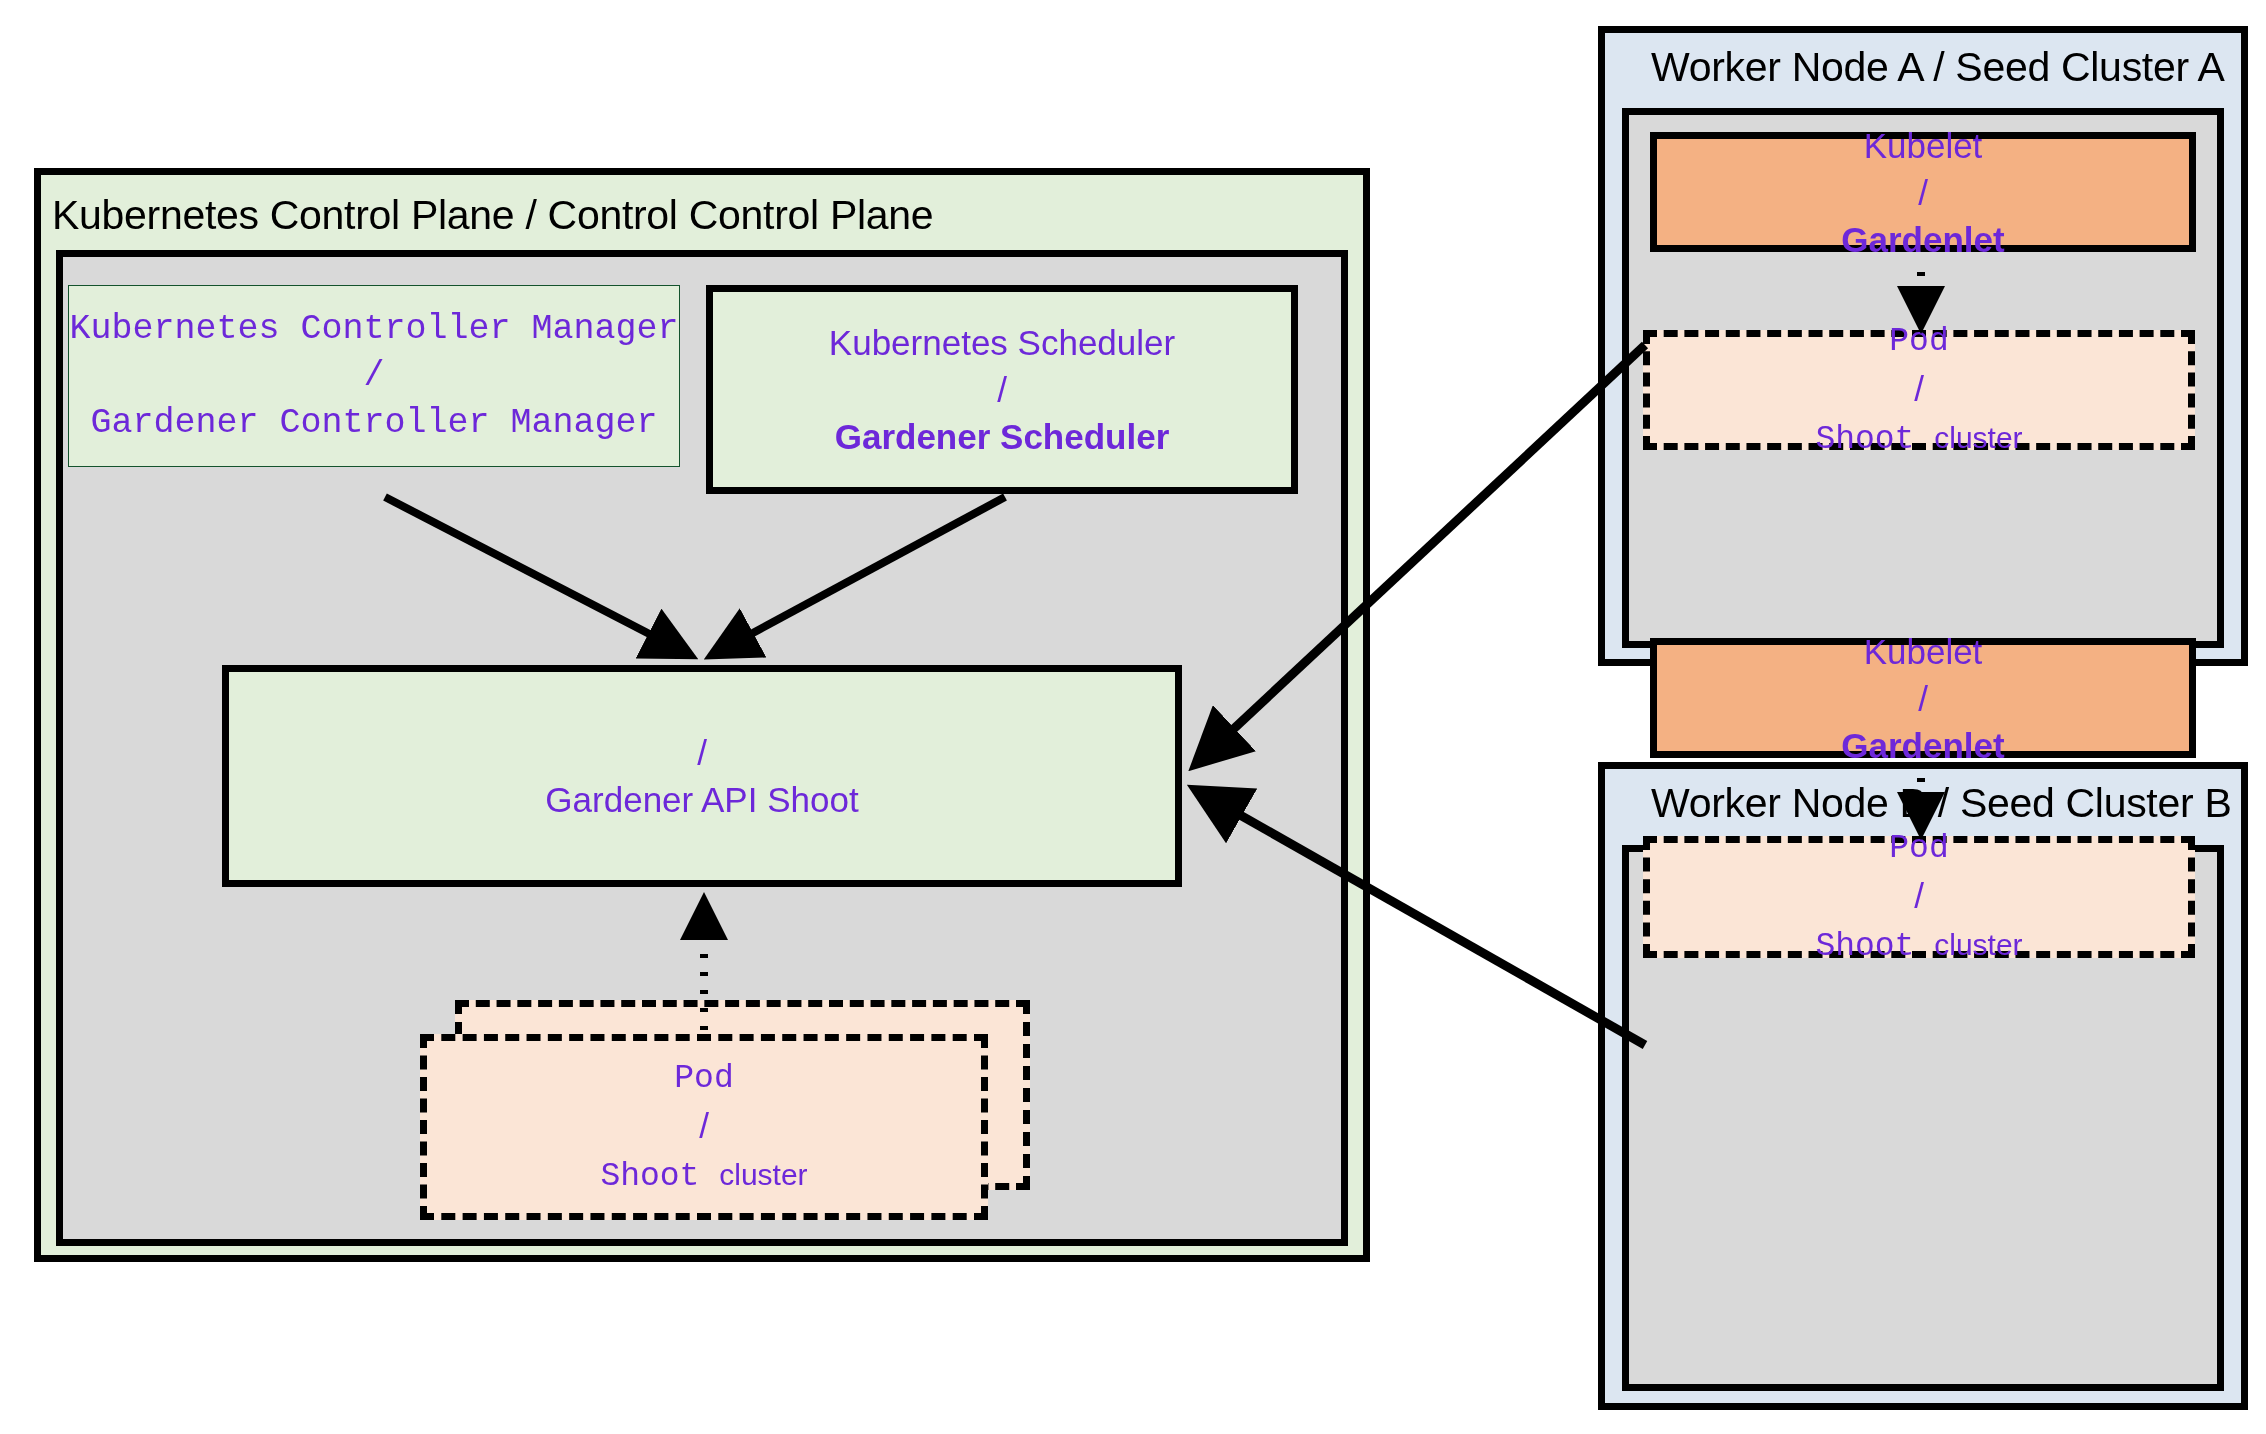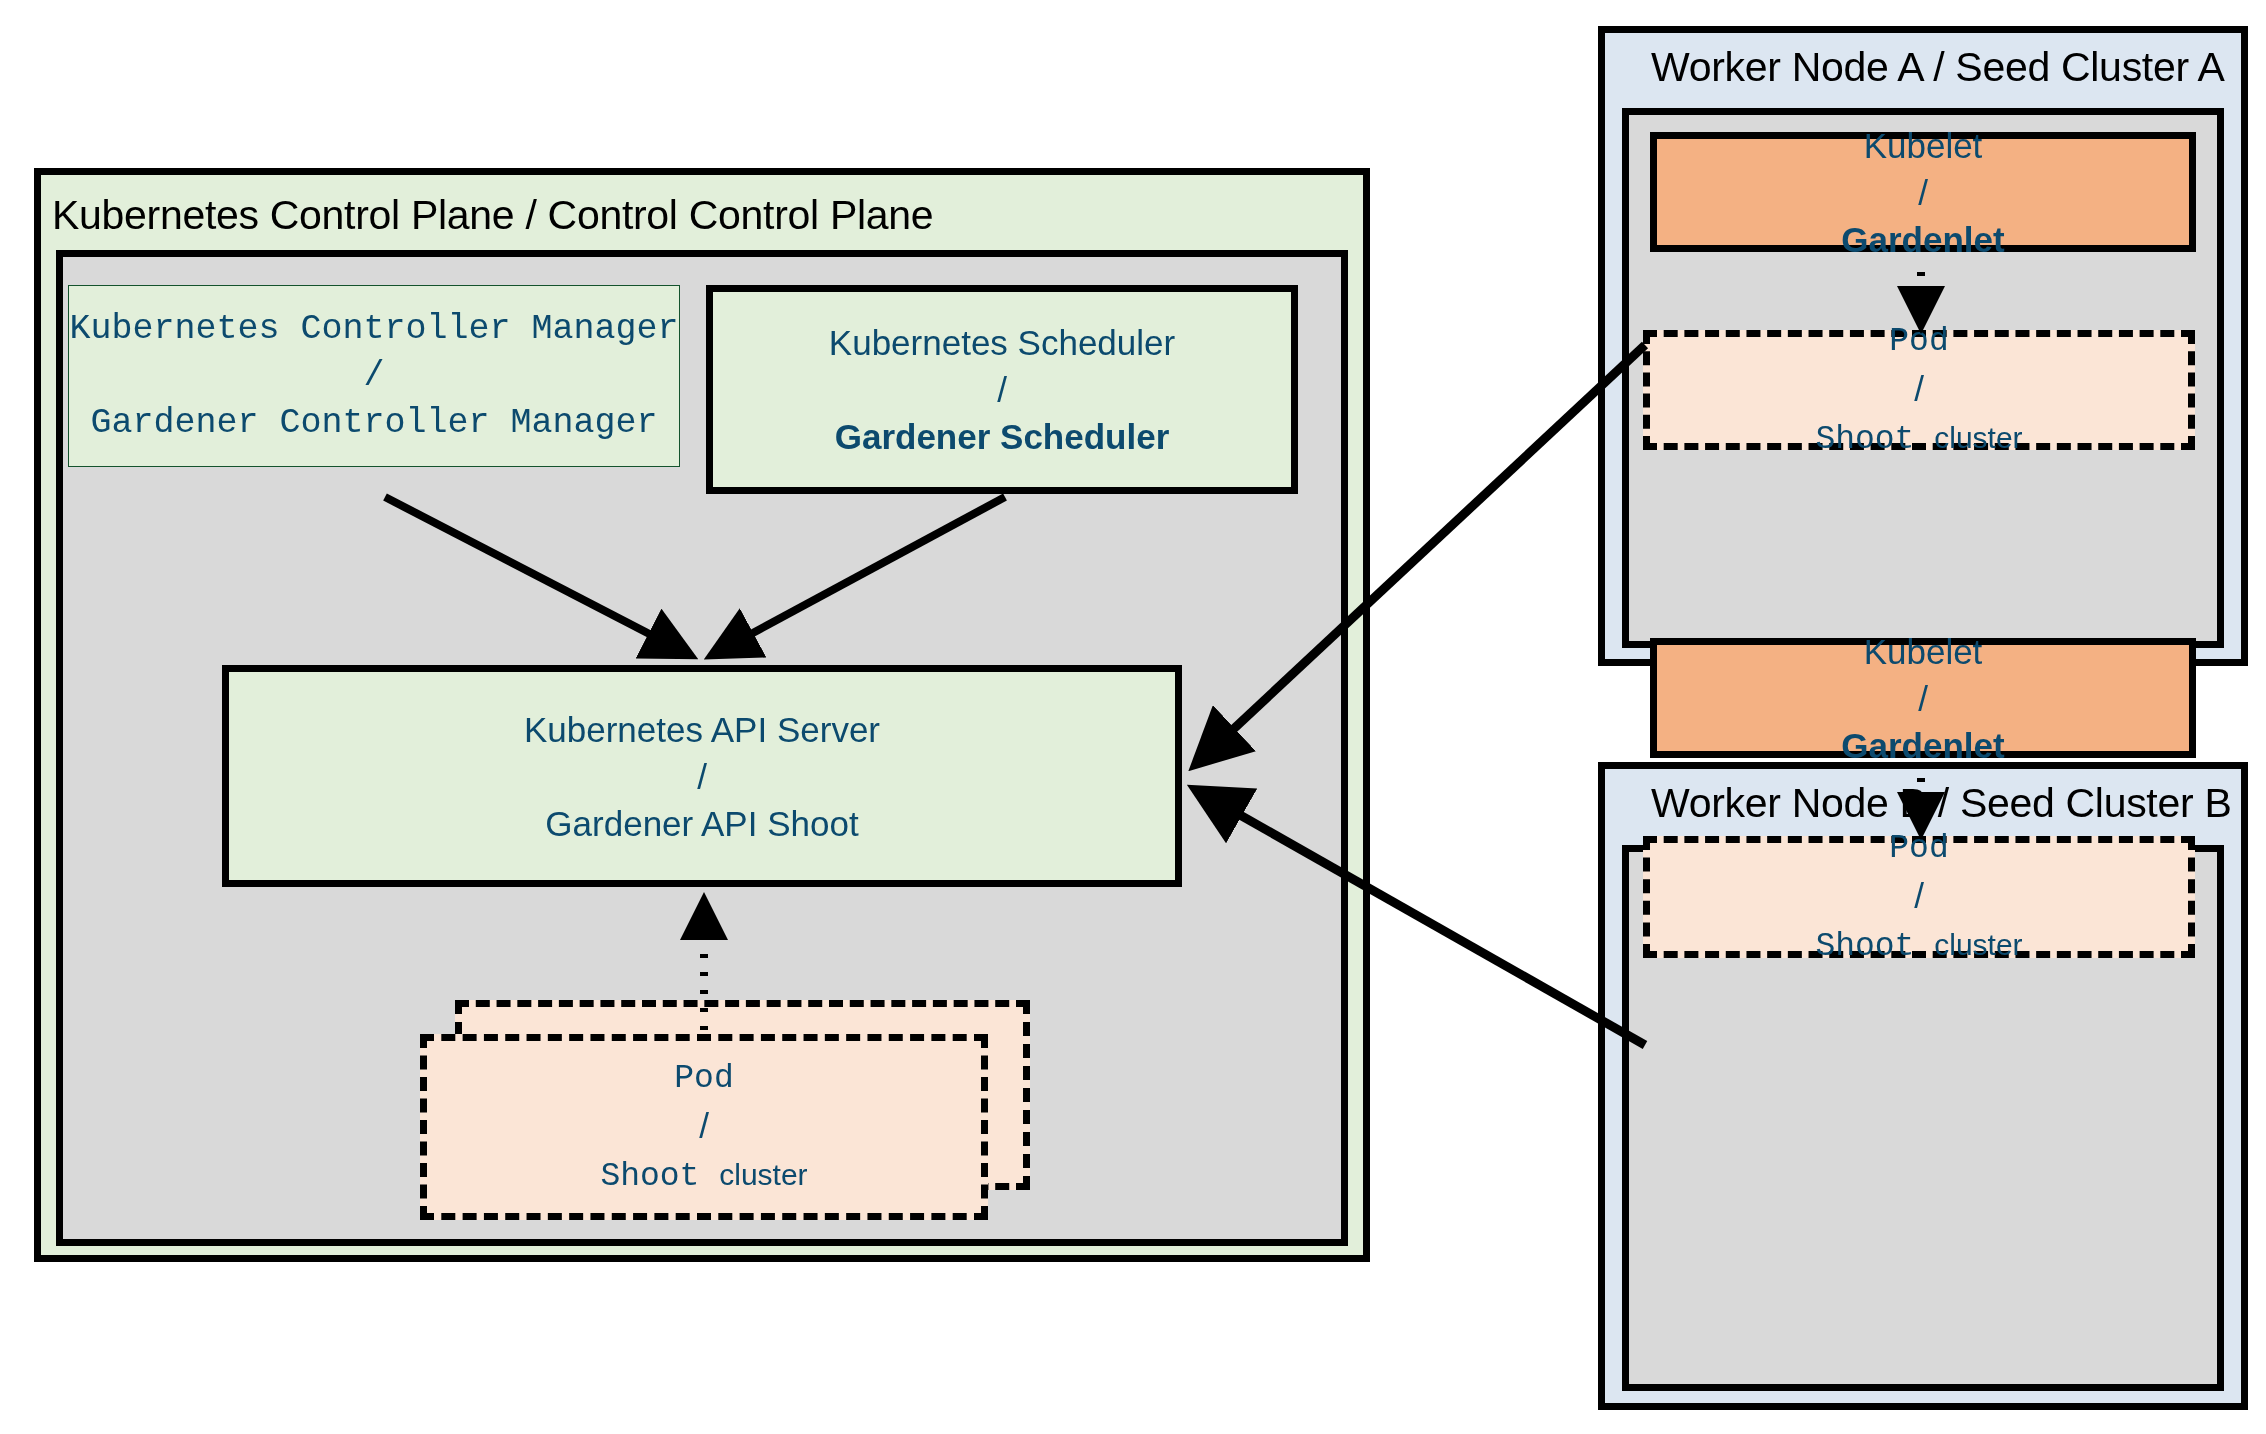--- a/index.html
+++ b/index.html
@@ -123,21 +123,21 @@
     background: #fbe5d6;
     border: 7px dashed #000000;
   }
   .pod-a { left: 1643px; top: 330px; width: 552px; height: 120px; }
   .pod-b { left: 1643px; top: 836px; width: 552px; height: 122px; }
 
   
   .line {
     font-size: 35px;
     line-height: 47px;
-    color: #0c4a6e;
+    color: #6d28d9;
     text-align: center;
     white-space: nowrap;
   }
   .line.bold { font-weight: bold; }
   .line.slash { font-size: 35px; }
   .mono {
     font-family: "Liberation Mono", "DejaVu Sans Mono", monospace;
     font-size: 33px;
   }
   .mono-bold-sans {
@@ -171,21 +171,20 @@
     <div class="line">Gardener Controller Manager</div>
   </div>
 
   <div class="box ksched-box">
     <div class="line">Kubernetes Scheduler</div>
     <div class="line slash">/</div>
     <div class="line bold">Gardener Scheduler</div>
   </div>
 
   <div class="box api-box">
-    <div class="line">Kubernetes API Server</div>
     <div class="line slash">/</div>
     <div class="line">Gardener API Shoot</div>
   </div>
 
   <div class="box pod-cp-back"></div>
   <div class="box pod-cp-front">
     <div class="line mono">Pod</div>
     <div class="line slash">/</div>
     <div class="line"><span class="mono">Shoot </span><span class="mono-bold-sans">cluster</span></div>
   </div>

